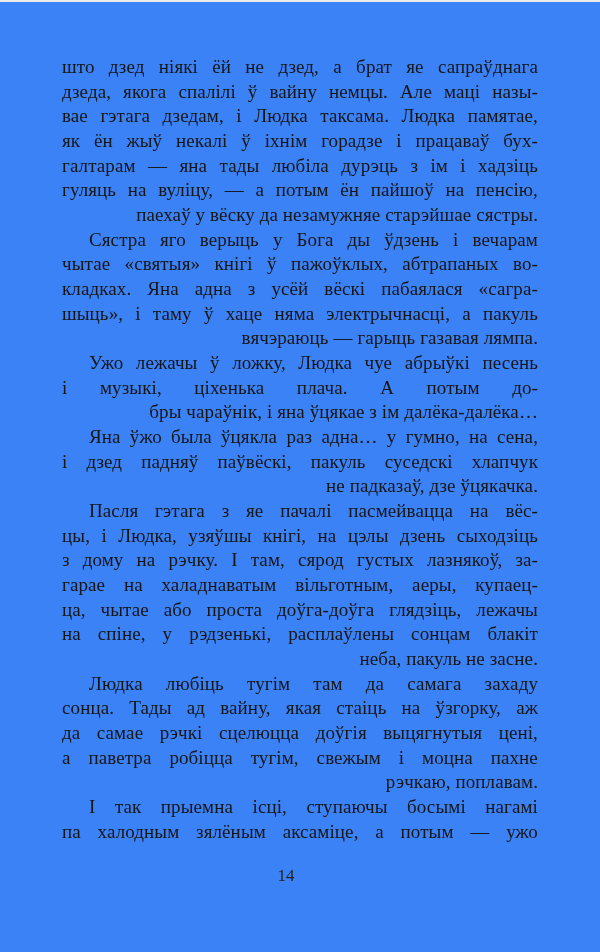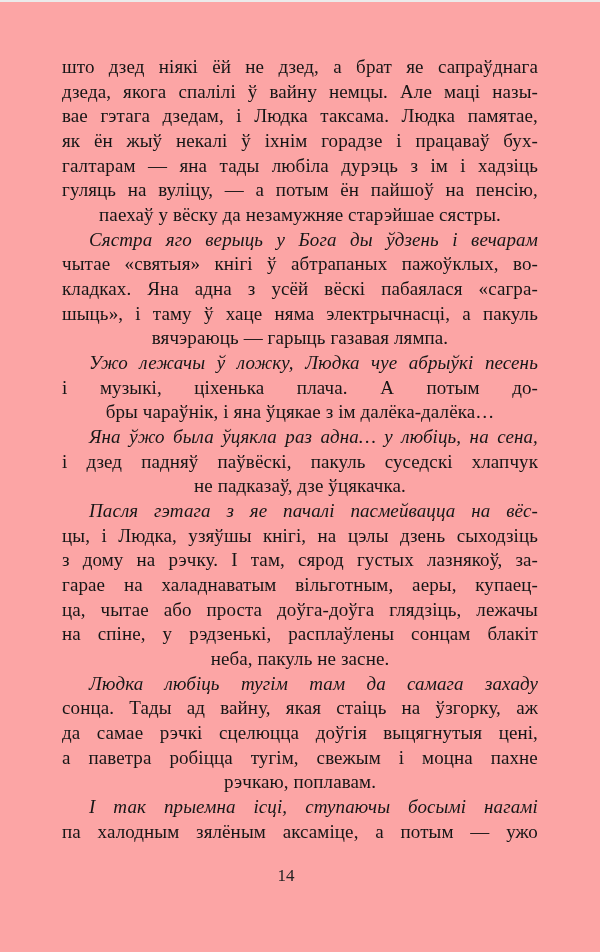--- a/index.html
+++ b/index.html
@@ -8,21 +8,21 @@
     width: 600px;
     height: 952px;
     font-family: "Liberation Serif", "DejaVu Serif", serif;
     color: #161616;
     -webkit-font-smoothing: antialiased;
   }
   .page {
     position: relative;
     width: 600px;
     height: 952px;
-    background: #fca5a5;
+    background: #3b82f6;
     overflow: hidden;
   }
   .top-edge {
     position: absolute;
     top: 0; left: 0;
     width: 600px; height: 2px;
     background: #ebebeb;
   }
   .text-column {
     position: absolute;
@@ -36,24 +36,24 @@
     font-size: 19px;
     letter-spacing: 0.1px;
   }
   
   .line.just {
     display: flex;
     justify-content: space-between;
   }
   
   .line.plain {
-    text-align: center;
+    text-align: right;
     white-space: nowrap;
   }
-  .line.indent { padding-left: 27px; font-style: italic; }
+  .line.indent { padding-left: 27px; }
   .page-number {
     position: absolute;
     top: 866px;
     left: 0;
     width: 572px;
     text-align: center;
     font-size: 17px;
     color: #222222;
   }
 </style>
@@ -145,22 +145,22 @@
           <span>ды</span>
           <span>ўдзень</span>
           <span>і</span>
           <span>вечарам</span>
         </div>
         <div class="line just">
           <span>чытае</span>
           <span>«святыя»</span>
           <span>кнігі</span>
           <span>ў</span>
+          <span>пажоўклых,</span>
           <span>абтрапаных</span>
-          <span>пажоўклых,</span>
           <span>во-</span>
         </div>
         <div class="line just">
           <span>кладках.</span>
           <span>Яна</span>
           <span>адна</span>
           <span>з</span>
           <span>усёй</span>
           <span>вёскі</span>
           <span>пабаялася</span>
@@ -203,21 +203,21 @@
       </div>
       <div class="paragraph">
         <div class="line just indent">
           <span>Яна</span>
           <span>ўжо</span>
           <span>была</span>
           <span>ўцякла</span>
           <span>раз</span>
           <span>адна…</span>
           <span>у</span>
-          <span>любіць,</span>
+          <span>гумно,</span>
           <span>на</span>
           <span>сена,</span>
         </div>
         <div class="line just">
           <span>і</span>
           <span>дзед</span>
           <span>падняў</span>
           <span>паўвёскі,</span>
           <span>пакуль</span>
           <span>суседскі</span>

